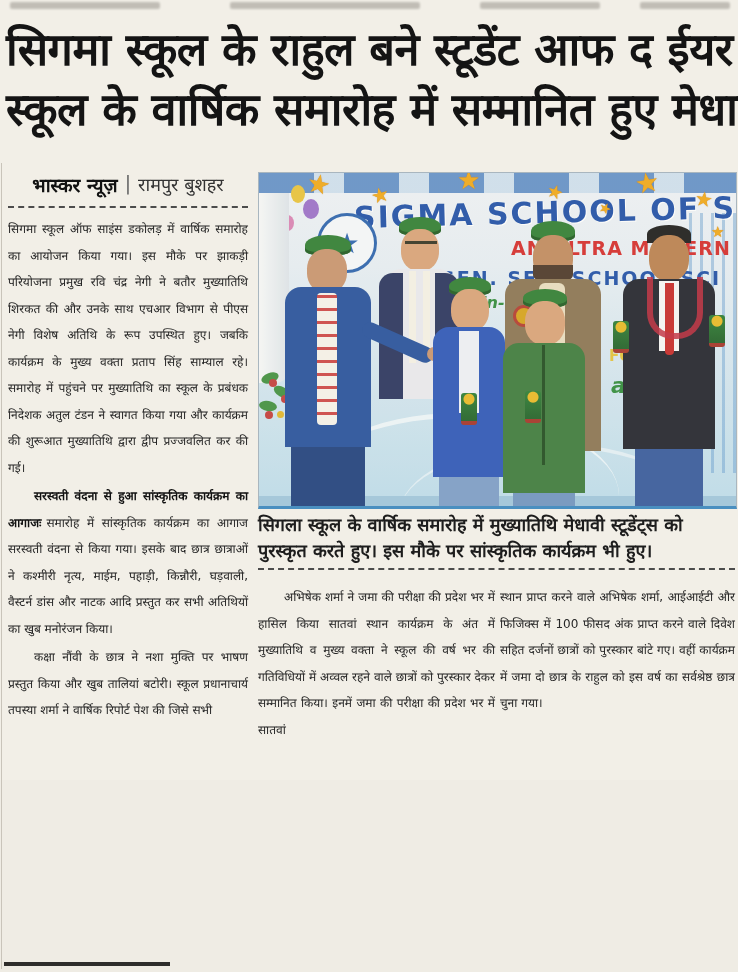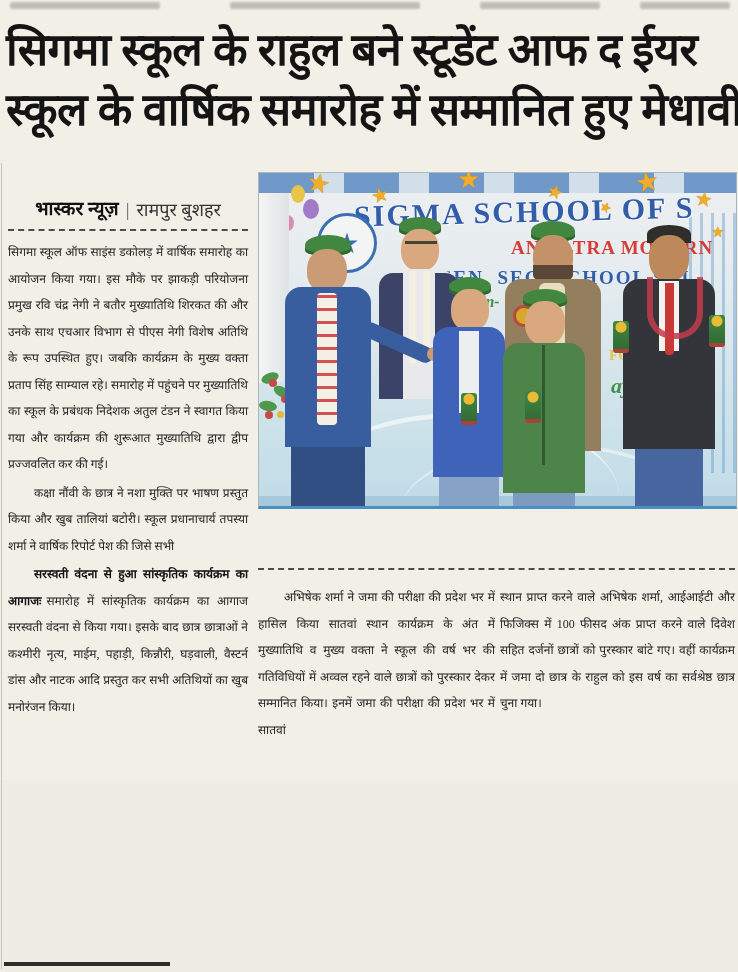--- a/index.html
+++ b/index.html
@@ -3,39 +3,39 @@
 <meta charset="utf-8">
 <style>
   html,body{margin:0;padding:0;}
   body{
     width:738px;height:972px;
     background:#efece4;
     font-family:"DejaVu Sans", sans-serif;
     color:#222;
     overflow:hidden;
   }
-  #page{position:relative;width:738px;height:780px;background:#f2efe7;font-family:Liberation Serif, serif;}
+  #page{position:relative;width:738px;height:780px;background:#f2efe7;}
   .abs{position:absolute;}
 
   
   .edge-mark{position:absolute;top:2px;height:7px;background:#9a968e;opacity:.55;border-radius:2px;filter:blur(1px);}
 
   
   #headline{position:absolute;left:6px;top:20px;width:728px;color:#141414;}
   #headline .hl{font-size:45px;line-height:60px;font-weight:700;white-space:nowrap;letter-spacing:-.5px;}
 
   
   #left-rule{position:absolute;left:1px;top:163px;width:1px;height:806px;background:#c9c4ba;}
 
   
   #col-left{position:absolute;left:8px;top:168px;width:240px;}
-  #byline{display:flex;justify-content:center;align-items:flex-end;gap:7px;padding:4px 0 8px 0;}
+  #byline{display:flex;justify-content:center;align-items:flex-start;gap:7px;padding:4px 0 8px 0;}
   #byline .src{font-size:19px;font-weight:700;color:#111;}
   #byline .sep{font-size:19px;color:#666;}
-  #byline .loc{font-size:18px;color:#333;margin-top:25px;}
+  #byline .loc{font-size:18px;color:#333;}
   .dotted-rule{border-top:2px dashed #4c4c4c;height:0;margin-bottom:8px;}
 
   .para{margin:0 0 2px 0;font-size:12px;line-height:26.5px;text-align:justify;color:#262626;}
   .para.indent{text-indent:26px;}
   .para .lead{font-weight:700;color:#111;margin-right:5px;}
 
   
   #photo{position:absolute;left:258px;top:172px;width:477px;height:333px;overflow:hidden;
     background:linear-gradient(180deg,#eef2f6 0%,#e6eef4 28%,#d6e7f1 55%,#bcdcec 100%);
     border:1px solid #a9b6bf;border-bottom:3px solid #4a8fc0;}
@@ -106,24 +106,24 @@
     <div id="byline">
       <span class="src">भास्कर न्यूज़</span>
       <span class="sep">|</span>
       <span class="loc">रामपुर बुशहर</span>
     </div>
     <div class="dotted-rule"></div>
     <p class="para">
       <span>सिगमा स्कूल ऑफ साइंस डकोलड़ में वार्षिक समारोह का आयोजन किया गया। इस मौके पर झाकड़ी परियोजना प्रमुख रवि चंद्र नेगी ने बतौर मुख्यातिथि शिरकत की और उनके साथ एचआर विभाग से पीएस नेगी विशेष अतिथि के रूप उपस्थित हुए। जबकि कार्यक्रम के मुख्य वक्ता प्रताप सिंह साम्याल रहे। समारोह में पहुंचने पर मुख्यातिथि का स्कूल के प्रबंधक निदेशक अतुल टंडन ने स्वागत किया गया और कार्यक्रम की शुरूआत मुख्यातिथि द्वारा द्वीप प्रज्जवलित कर की गई।</span>
     </p>
     <p class="para indent">
+      <span class="lead">सरस्वती वंदना से हुआ सांस्कृतिक कार्यक्रम का आगाजः</span><span>समारोह में सांस्कृतिक कार्यक्रम का आगाज सरस्वती वंदना से किया गया। इसके बाद छात्र छात्राओं ने कश्मीरी नृत्य, माईम, पहाड़ी, किन्नौरी, घड़वाली, वैस्टर्न डांस और नाटक आदि प्रस्तुत कर सभी अतिथियों का खुब मनोरंजन किया।</span>
+    </p>
+    <p class="para indent">
       <span>कक्षा नौंवी के छात्र ने नशा मुक्ति पर भाषण प्रस्तुत किया और खुब तालियां बटोरी। स्कूल प्रधानाचार्य तपस्या शर्मा ने वार्षिक रिपोर्ट पेश की जिसे सभी</span>
-    </p>
-    <p class="para indent">
-      <span class="lead">सरस्वती वंदना से हुआ सांस्कृतिक कार्यक्रम का आगाजः</span><span>समारोह में सांस्कृतिक कार्यक्रम का आगाज सरस्वती वंदना से किया गया। इसके बाद छात्र छात्राओं ने कश्मीरी नृत्य, माईम, पहाड़ी, किन्नौरी, घड़वाली, वैस्टर्न डांस और नाटक आदि प्रस्तुत कर सभी अतिथियों का खुब मनोरंजन किया।</span>
     </p>
   </div>
 
   <div id="photo">
     <div class="wave-stripes"></div>
     <div class="banner-stripe"></div>
 
     <div class="banner-t1">SIGMA SCHOOL OF S</div>
     <div class="banner-t2">AN ULTRA MODERN</div>
     <div class="banner-t3">SEN. SEC. SCHOOL  SCI</div>
@@ -216,20 +216,21 @@
       <div class="torso" style="left:0;top:54px;width:82px;height:150px;background:#3c7a3c;"></div>
       <div class="abs" style="left:39px;top:56px;width:3px;height:120px;background:#1f4a1f;"></div>
       <div class="abs" style="left:10px;top:204px;width:62px;height:13px;background:#6f94c0;"></div>
       <div class="trophy" style="left:22px;top:102px;"></div>
     </div>
 
     <div class="floor"></div>
     <div id="photo-tone"></div>
   </div>
 
+  <div id="caption">सिगला स्कूल के वार्षिक समारोह में मुख्यातिथि मेधावी स्टूडेंट्स को पुरस्कृत करते हुए। इस मौके पर सांस्कृतिक कार्यक्रम भी हुए।</div>
   <div id="caption-rule"></div>
 
   <div id="col-mid">
     <p class="para indent">
       <span>अभिषेक शर्मा ने जमा की परीक्षा की प्रदेश भर में हासिल किया सातवां स्थान कार्यक्रम के अंत में मुख्यातिथि व मुख्य वक्ता ने स्कूल की वर्ष भर की गतिविधियों में अव्वल रहने वाले छात्रों को पुरस्कार देकर सम्मानित किया। इनमें जमा की परीक्षा की प्रदेश भर में सातवां</span>
     </p>
   </div>
 
   <div id="col-right">
     <p class="para">

